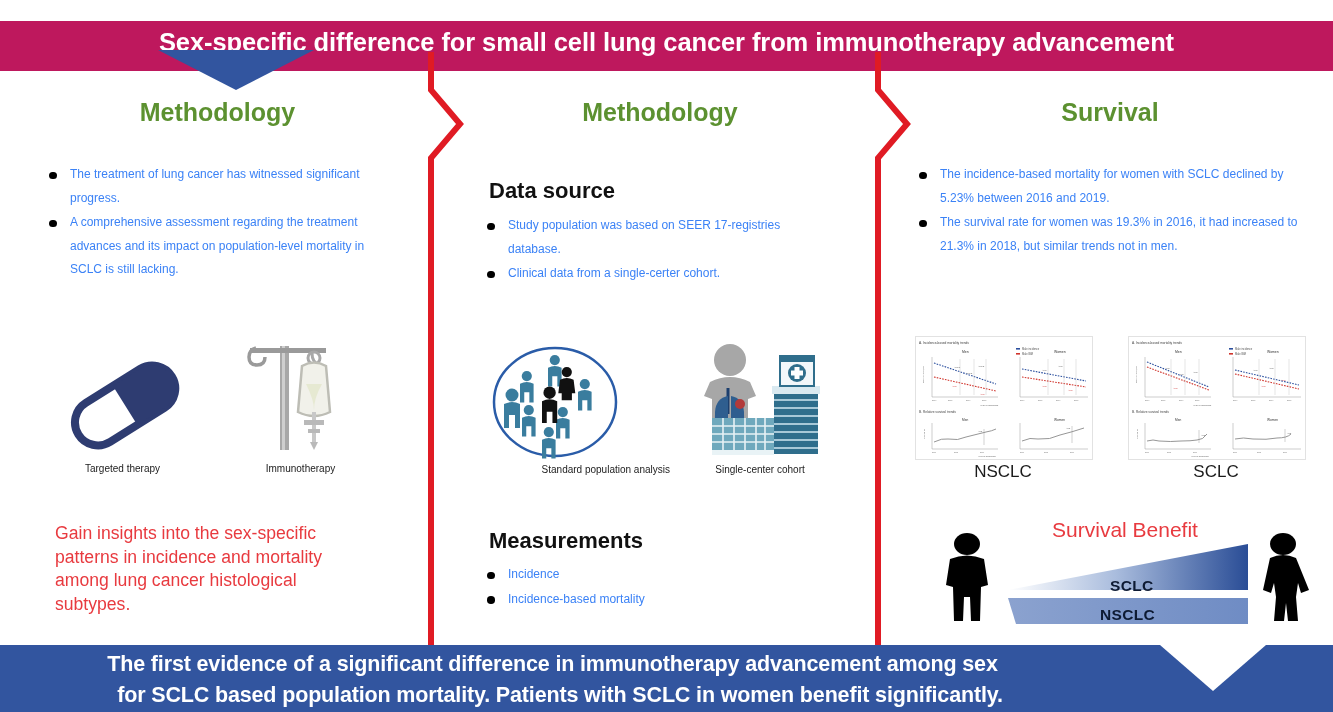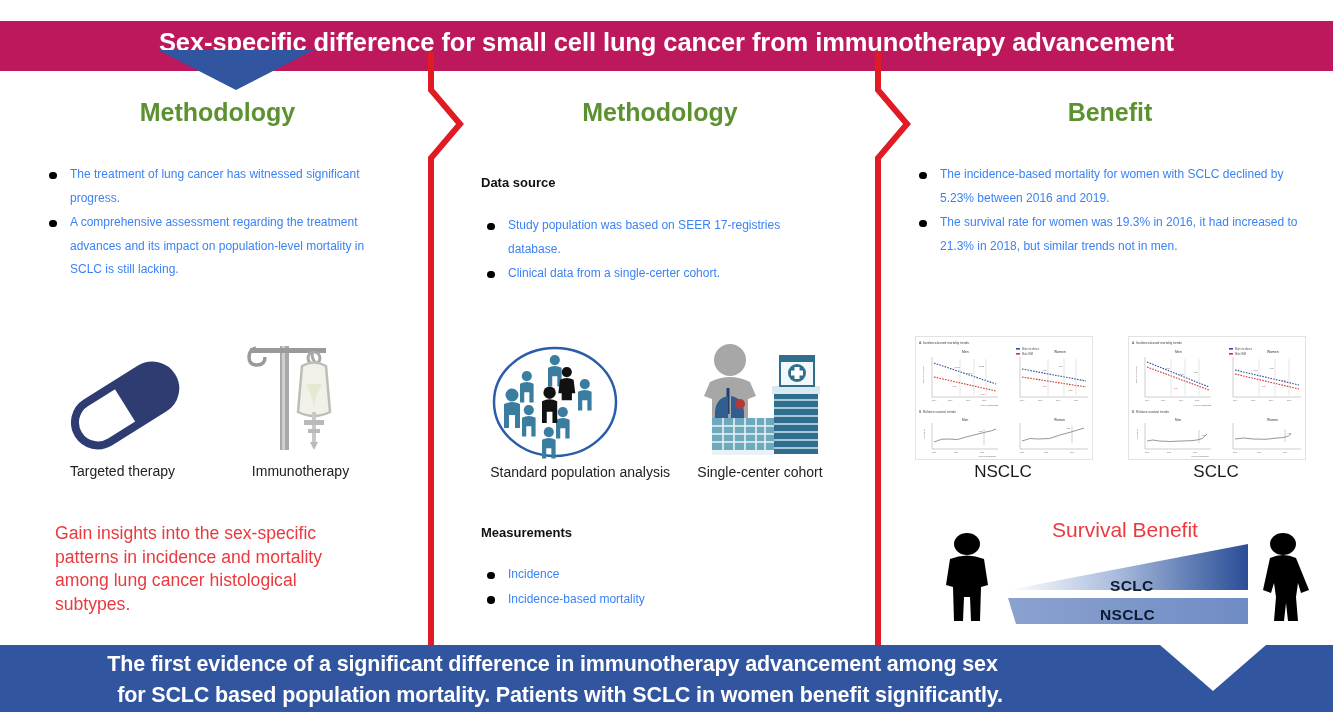--- a/index.html
+++ b/index.html
@@ -59,22 +59,22 @@
   .divider{position:absolute;top:52px;width:60px;height:596px;}
   .divider svg{display:block;}
 
   
   .col{position:absolute;top:95px;}
   .col-head{
     color:#5C9130;font-size:25px;font-weight:bold;
     text-align:center;margin:0 0 0 0;line-height:34px;
   }
   .subhead{
-    font-size:13px;font-weight:bold;color:#111;
-    margin:0;line-height:22px;
+    font-size:22px;font-weight:bold;color:#111;
+    margin:8px;line-height:22px;
   }
   ul.blist{
     list-style:none;margin:0;padding:0;
   }
   ul.blist li{
     position:relative;
     padding-left:30px;
     font-size:12px;color:#3b82f6;line-height:23.5px;
     margin-bottom:1px;
   }
@@ -82,21 +82,21 @@
     content:"";
     position:absolute;left:9px;top:8.5px;
     width:7.5px;height:7.5px;border-radius:50%;
     background:#000;
   }
   .redtext{
     color:#E83A3F;font-size:17.6px;line-height:23.5px;
   }
 
   
-  .cap{font-size:14px;color:#222;text-align:center;}
+  .cap{font-size:10px;color:#222;text-align:center;}
 
   
   .pill-wrap{position:absolute;left:58px;top:355px;width:130px;height:95px;}
   .iv-wrap{position:absolute;left:240px;top:332px;width:120px;height:120px;}
 
   
   .pop-wrap{position:absolute;left:490px;top:345px;width:130px;height:115px;}
   .hosp-wrap{position:absolute;left:690px;top:340px;width:140px;height:118px;}
 
   
@@ -280,21 +280,21 @@
   <div class="cap" style="position:absolute;left:685px;top:464px;width:150px;">Single-center cohort</div>
 
   <div class="subhead" style="position:absolute;left:481px;top:522px;">Measurements</div>
 
   <ul class="blist" style="position:absolute;left:478px;top:563px;width:340px;">
     <li>Incidence</li>
     <li>Incidence-based mortality</li>
   </ul>
 
   <div class="col" style="left:905px;width:410px;">
-    <div class="col-head">Benefit</div>
+    <div class="col-head">Survival</div>
   </div>
 
   <ul class="blist" style="position:absolute;left:910px;top:163px;width:392px;">
     <li>The incidence-based mortality for women with SCLC declined  by 5.23% between 2016 and 2019.</li>
     <li>The survival rate for women was 19.3% in 2016, it had increased to 21.3% in 2018, but similar trends not in men.</li>
   </ul>
 
   <div class="figpanel" style="left:915px;top:336px;width:176px;height:122px;">
     <svg width="176" height="122" viewBox="0 0 176 122">
       <rect x="0" y="0" width="176" height="122" fill="#ffffff"></rect>

